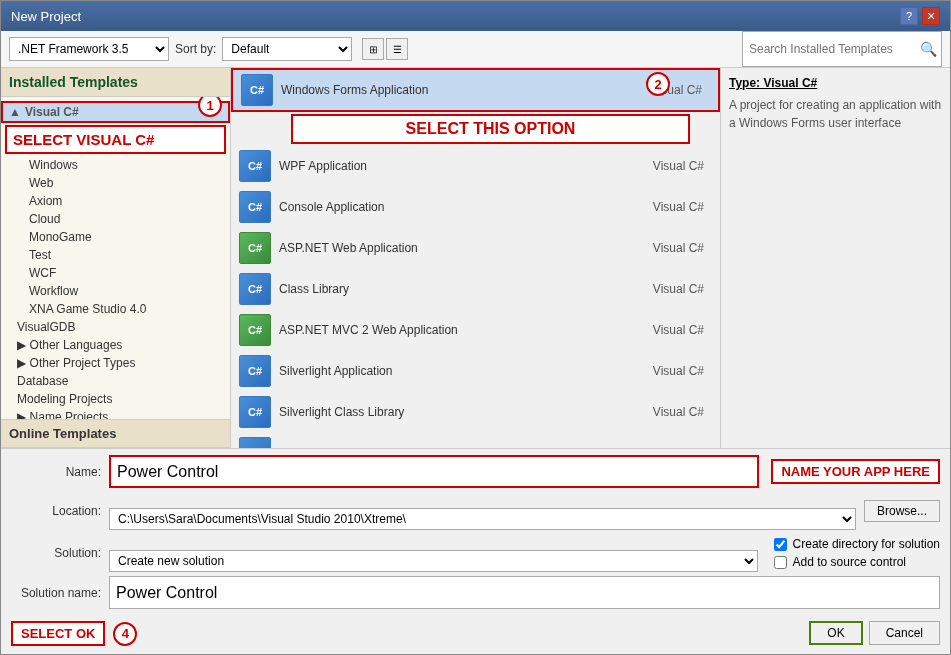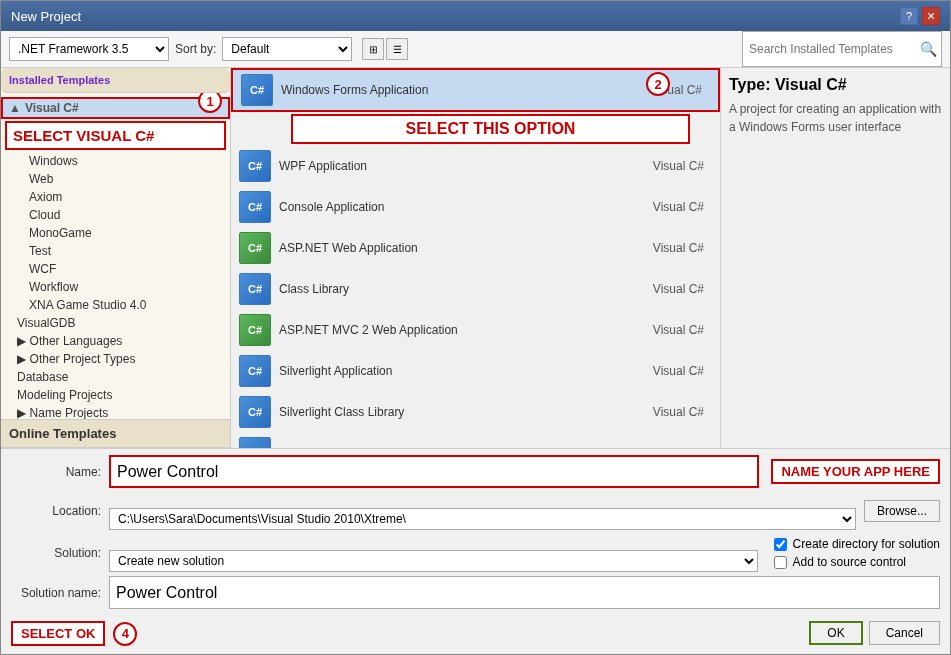--- a/index.html
+++ b/index.html
@@ -118,25 +118,24 @@
     .left-panel {
       width: 230px;
       background: #f9f6ee;
       border-right: 1px solid #ccc;
       display: flex;
       flex-direction: column;
     }
     .left-panel-header {
       background: #e8e0c8;
       padding: 6px 8px;
-      font-size: 11px;
-      font-weight: bold;
-      color: #6d28d9;
+      font-size: 14px;
+      font-weight: bold;
+      color: #14532d;
       border-bottom: 1px solid #ccc;
-      border-radius: 6px;
     }
     .tree-section {
       flex: 1;
       overflow-y: auto;
       padding: 4px 0;
     }
     .tree-item {
       padding: 2px 8px 2px 16px;
       cursor: pointer;
       color: #333;
@@ -518,21 +517,21 @@
               </div>
             <span class="template-name">ASP.NET Dynamic Data Entities Web Application</span>
             <span class="template-lang">Visual C#</span>
           </div>
         </div>
 
       </div>
     </div>
 
     <div class="right-panel">
-      <div style="font-weight:bold; font-size:16px;">Type: Visual C#</div>
+      <div style="font-weight:bold; font-size:12px;text-decoration:underline;">Type: Visual C#</div>
       <div style="font-size:12px; color:#555; line-height:1.5;">A project for creating an application with a Windows Forms user interface</div>
     </div>
   </div>
 
   <div class="bottom-form">
 
     <div class="form-row">
       <span class="form-label">Name:</span>
       <input class="form-input highlighted" type="text" value="Power Control" style="">
 

